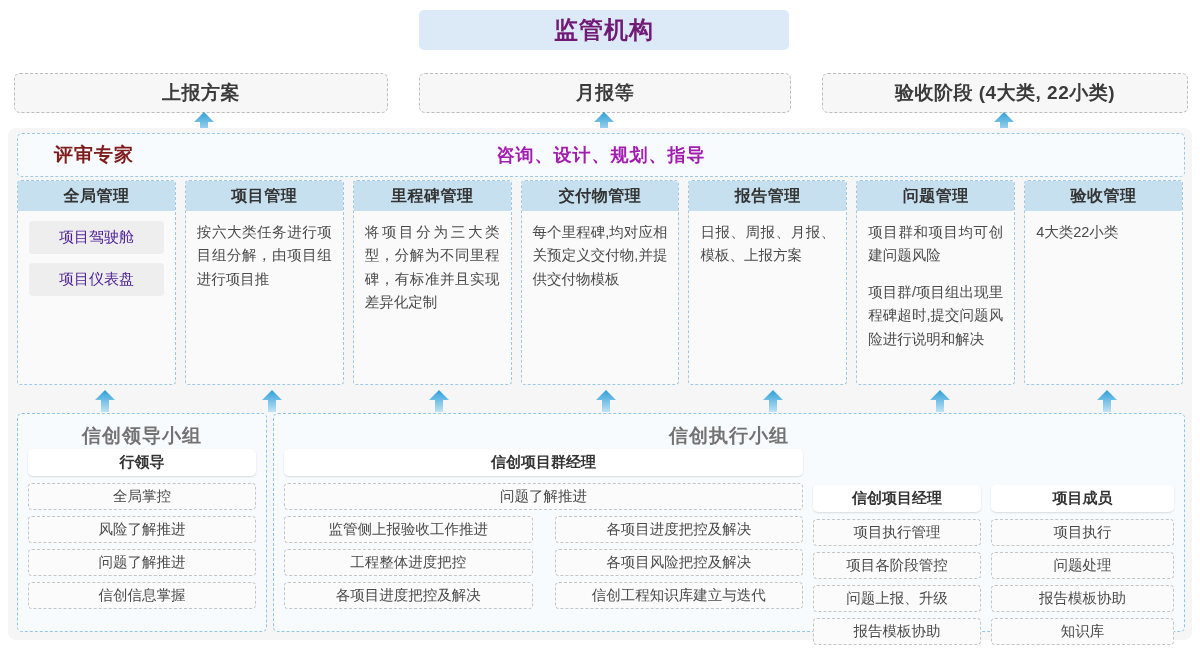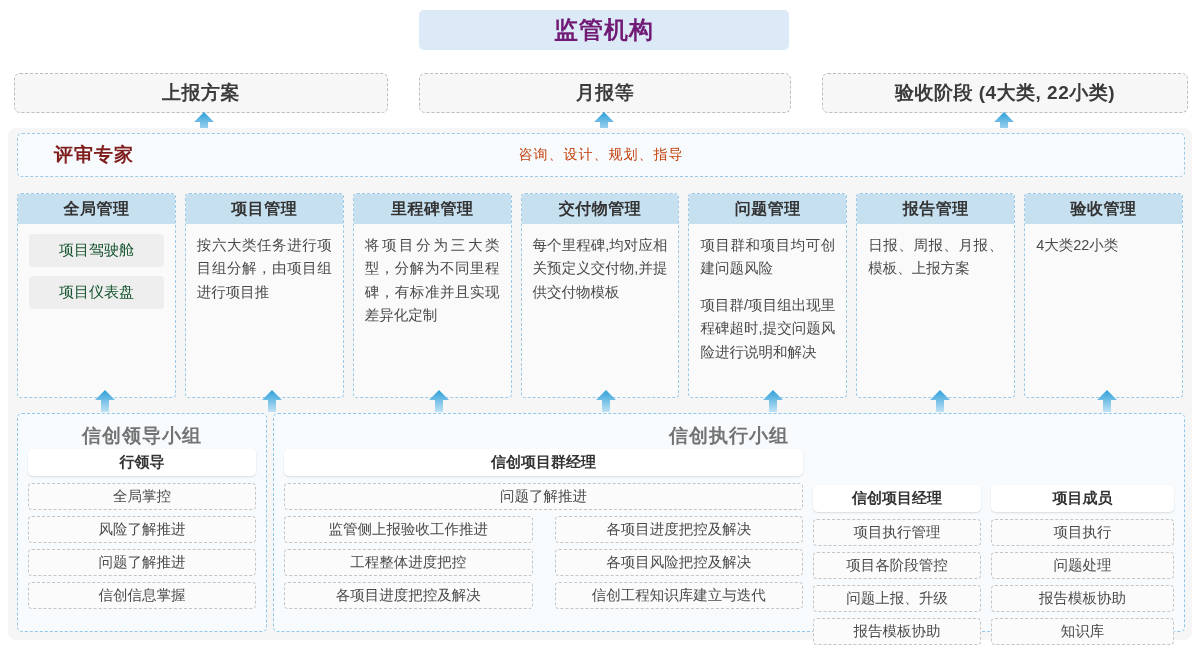--- a/index.html
+++ b/index.html
@@ -42,26 +42,26 @@
     position:absolute;left:17px;top:133px;width:1166px;height:42px;
     border:1px dashed #9ec9e6;border-radius:5px;background:#f8fbfd;
   }
   .advisory .left-label{
     position:absolute;left:36px;top:50%;transform:translateY(-50%);
     font-size:19px;font-weight:bold;color:#7f1d1d;letter-spacing:1px;
   }
   .advisory .center-label{
     position:absolute;left:0;right:0;top:50%;transform:translateY(-50%);
     text-align:center;
-    font-size:14px;font-weight:normal;color:#c2410c;letter-spacing:1px;
+    font-size:18px;font-weight:bold;color:#a21caf;letter-spacing:1px;
   }
 
   
   .cap-row{
-    position:absolute;left:17px;top:193px;width:1166px;height:205px;
+    position:absolute;left:17px;top:180px;width:1166px;height:205px;
     display:flex;gap:9px;
   }
   .cap-col{
     flex:1 1 0;border:1px dashed #9ec9e6;border-radius:4px;
     background:#fafafa;display:flex;flex-direction:column;overflow:hidden;
   }
   .cap-head{
     height:30px;background:#c7e0f0;
     display:flex;align-items:center;justify-content:center;
     font-size:16px;font-weight:bold;color:#333333;letter-spacing:.5px;
@@ -69,21 +69,21 @@
   .cap-body{
     flex:1;padding:10px 11px 8px 11px;
     font-size:14.5px;line-height:1.62;color:#4a4a4a;
     text-align:justify;text-justify:inter-ideograph;
   }
   .cap-body p{margin:0 0 13px 0;}
   .cap-body p:last-child{margin-bottom:0;}
   .pill{
     background:#eeeeee;border-radius:4px;height:33px;
     display:flex;align-items:center;justify-content:center;
-    font-size:15px;color:#14532d;margin-bottom:9px;
+    font-size:15px;color:#4c1d95;margin-bottom:9px;
   }
 
   
   .grp{
     position:absolute;border:1px dashed #8fc6ea;border-radius:5px;background:#f8fbfd;
   }
   #grp-leader{left:17px;top:413px;width:248px;height:217px;}
   #grp-exec{left:273px;top:413px;width:910px;height:217px;}
   .grp-title{
     text-align:center;font-size:19px;font-weight:bold;color:#737373;
@@ -176,31 +176,31 @@
     </div>
 
     <div class="cap-col">
       <div class="cap-head">交付物管理</div>
       <div class="cap-body">
         <p>每个里程碑,均对应相关预定义交付物,并提供交付物模板</p>
       </div>
     </div>
 
     <div class="cap-col">
+      <div class="cap-head">报告管理</div>
+      <div class="cap-body">
+        <p>日报、周报、月报、模板、上报方案</p>
+      </div>
+    </div>
+
+    <div class="cap-col">
       <div class="cap-head">问题管理</div>
       <div class="cap-body">
         <p>项目群和项目均可创建问题风险</p>
         <p>项目群/项目组出现里程碑超时,提交问题风险进行说明和解决</p>
-      </div>
-    </div>
-
-    <div class="cap-col">
-      <div class="cap-head">报告管理</div>
-      <div class="cap-body">
-        <p>日报、周报、月报、模板、上报方案</p>
       </div>
     </div>
 
     <div class="cap-col">
       <div class="cap-head">验收管理</div>
       <div class="cap-body">
         <p>4大类22小类</p>
       </div>
     </div>
 

